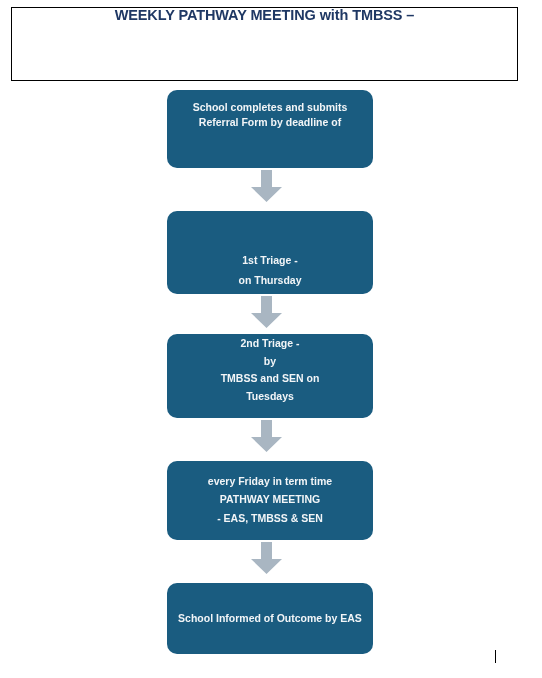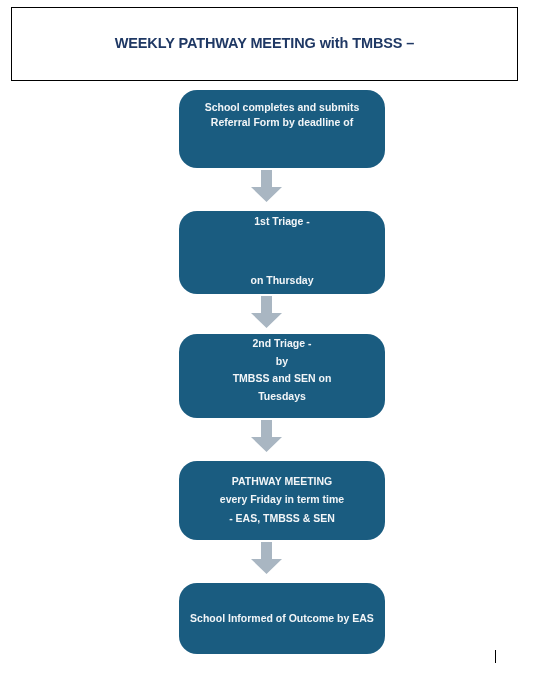--- a/index.html
+++ b/index.html
@@ -27,58 +27,58 @@
     left: 11px;
     top: 7px;
     width: 507px;
     height: 74px;
     box-sizing: border-box;
     border: 1px solid #000000;
     background: #ffffff;
     display: flex;
     flex-direction: column;
     align-items: center;
-    justify-content: center;
+    justify-content: space-between;
     gap: 11px;
   }
   .title-line {
     color: #1f3864;
     font-size: 14.5px;
     font-weight: bold;
     letter-spacing: -0.1px;
     text-align: center;
     white-space: pre;
     line-height: 1.1;
   }
 
   
   .node {
     position: absolute;
-    left: 179px;
+    left: 167px;
     width: 206px;
     box-sizing: border-box;
     background: #1a5c80;
-    border-radius: 18px;
+    border-radius: 10px;
     color: #ffffff;
     display: flex;
     flex-direction: column;
     align-items: center;
     text-align: center;
   }
   .node .node-line {
     font-size: 10.5px;
     font-weight: bold;
     line-height: 14.5px;
     white-space: pre;
     color: #f2f5f7;
   }
 
   
   #node-referral   { top: 90px;  height: 78px; justify-content: flex-start; padding-top: 10px; }
-  #node-triage-1   { top: 211px; height: 83px; justify-content: space-between; padding-bottom: 4px; }
+  #node-triage-1   { top: 211px; height: 83px; justify-content: flex-end; padding-bottom: 4px; }
   #node-triage-2   { top: 334px; height: 84px; justify-content: center; padding-bottom: 12px; }
   #node-meeting    { top: 461px; height: 79px; justify-content: center; padding-bottom: 2px; }
   #node-outcome    { top: 583px; height: 71px; justify-content: center; }
 
   #node-triage-1 .node-line { line-height: 20px; }
   #node-triage-2 .node-line { line-height: 17.5px; }
   #node-meeting  .node-line { line-height: 18.5px; }
 
   
   .arrow {
@@ -142,22 +142,22 @@
     <div class="node-line">Tuesdays</div>
   </div>
 
   <div class="arrow" id="arrow-3">
     <svg viewBox="0 0 33 32" xmlns="http://www.w3.org/2000/svg" aria-hidden="true">
       <polygon points="11,0 22,0 22,17 32,17 16.5,32 1,17 11,17" fill="#a9b6c2"></polygon>
     </svg>
   </div>
 
   <div class="node" id="node-meeting">
+    <div class="node-line">every Friday in term time</div>
     <div class="node-line">PATHWAY MEETING</div>
-    <div class="node-line">every Friday in term time</div>
     <div class="node-line">- EAS, TMBSS &amp; SEN</div>
   </div>
 
   <div class="arrow" id="arrow-4">
     <svg viewBox="0 0 33 32" xmlns="http://www.w3.org/2000/svg" aria-hidden="true">
       <polygon points="11,0 22,0 22,17 32,17 16.5,32 1,17 11,17" fill="#a9b6c2"></polygon>
     </svg>
   </div>
 
   <div class="node" id="node-outcome">

